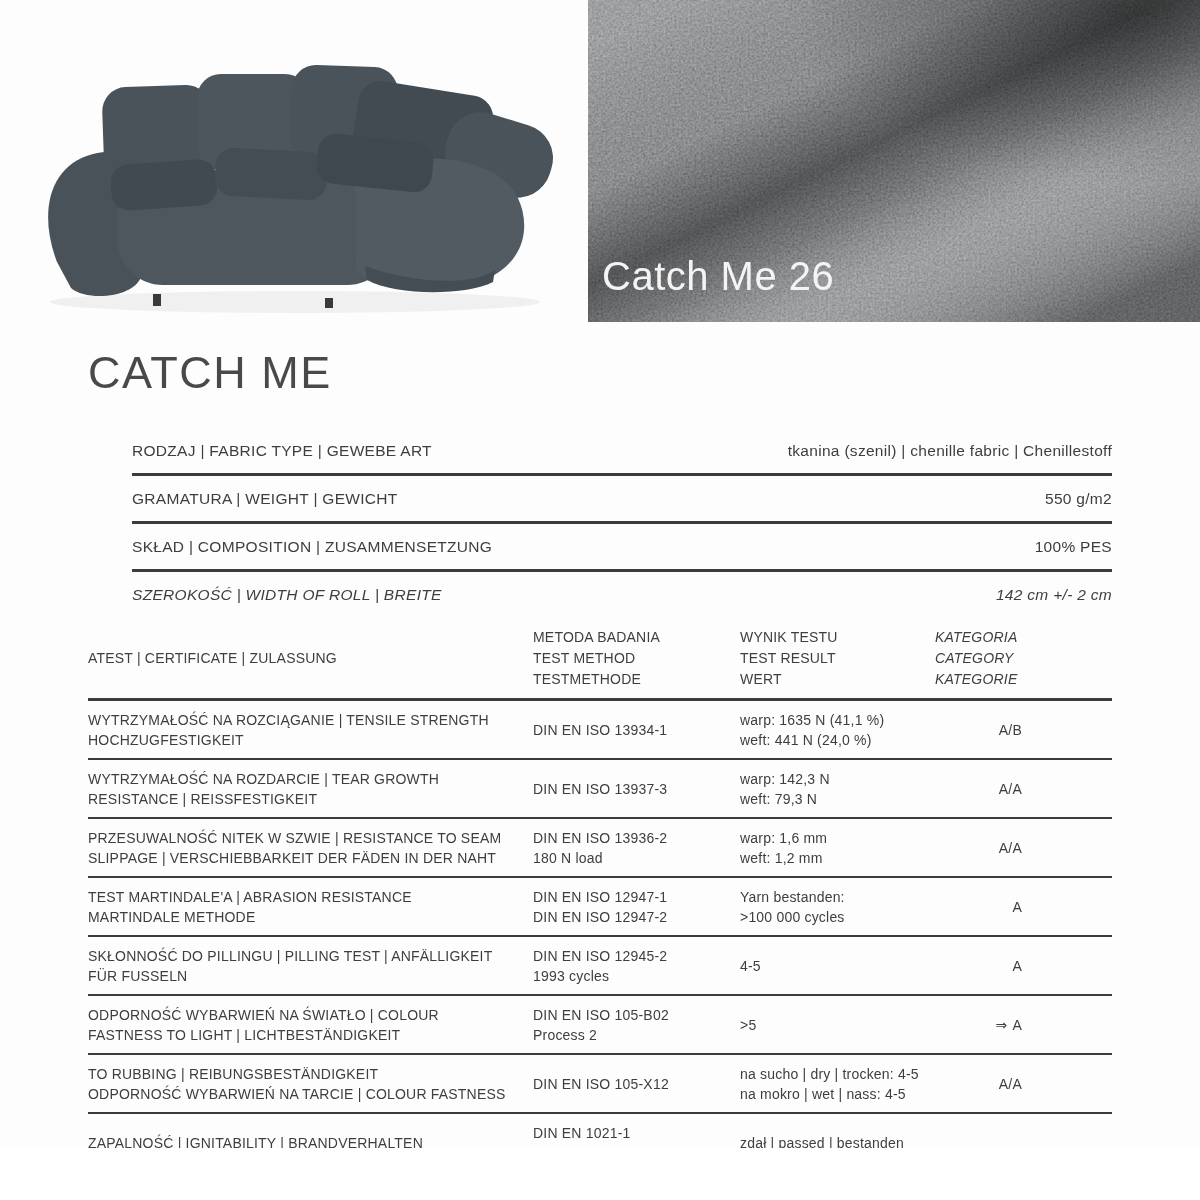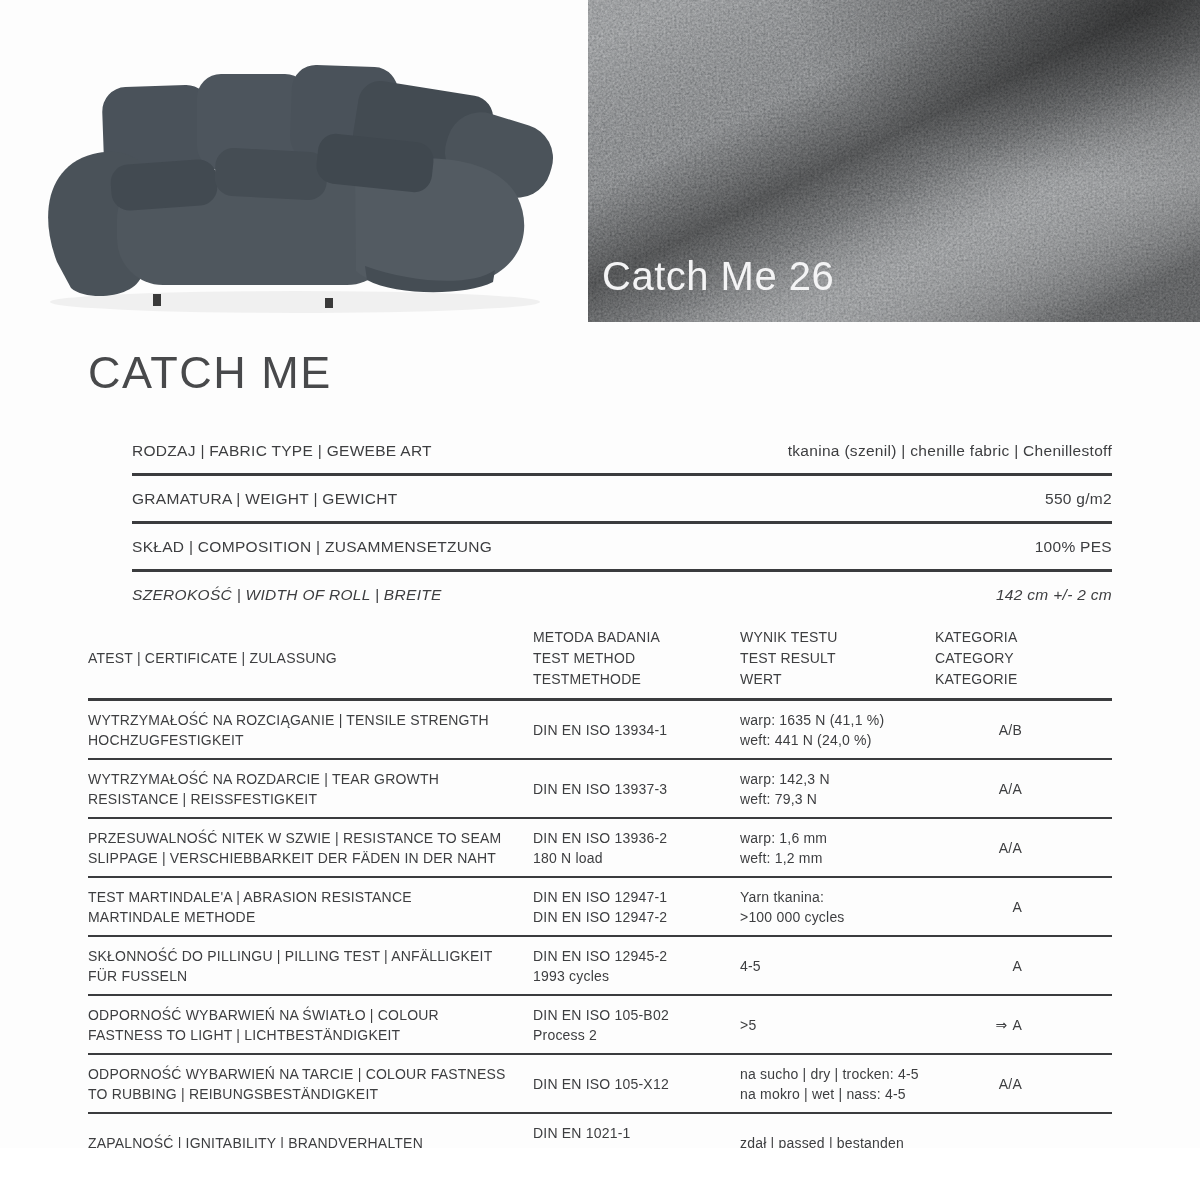--- a/index.html
+++ b/index.html
@@ -35,21 +35,21 @@
     align-items:center;border-bottom:3px solid #3b3c3e;
     padding:5px 0 8px 0;font-size:14px;line-height:21px;letter-spacing:0.2px;
   }
   .trow{
     display:grid;grid-template-columns:445px 207px 190px 182px;
     align-items:center;border-bottom:2px solid #3b3c3e;
     min-height:41px;padding:8px 0;font-size:14px;line-height:20px;letter-spacing:0.2px;
   }
   .trow:last-child{border-bottom:3px solid #3b3c3e;}
   .cell{padding-right:10px;}
-  .cat-head{padding-left:5px;}
+  .cat-head{padding-left:5px;font-style:italic;}
   .cat-cell{width:92px;text-align:right;padding-right:0;}
   .cat-icon{margin-right:5px;}
   .cat-icon:empty{display:none;}
 </style>
 </head>
 <body>
 
 <div class="sheet">
 
   <div class="sofa-wrap">
@@ -208,21 +208,21 @@
       <div class="trow">
         <div class="cell">
             <div>TEST MARTINDALE'A | ABRASION RESISTANCE</div>
             <div>MARTINDALE METHODE</div>
           </div>
         <div class="cell">
             <div>DIN EN ISO 12947-1</div>
             <div>DIN EN ISO 12947-2</div>
           </div>
         <div class="cell">
-            <div>Yarn tkanina:</div>
+            <div>Yarn bestanden:</div>
             <div>&gt;100 000 cycles</div>
           </div>
         <div class="cell cat-cell"><span>A</span></div>
       </div>
 
       <div class="trow">
         <div class="cell">
             <div>SKŁONNOŚĆ DO PILLINGU | PILLING TEST | ANFÄLLIGKEIT</div>
             <div>FÜR FUSSELN</div>
           </div>
@@ -246,22 +246,22 @@
             <div>Process 2</div>
           </div>
         <div class="cell">
             <div>&gt;5</div>
           </div>
         <div class="cell cat-cell"><span class="cat-icon">⇒</span><span>A</span></div>
       </div>
 
       <div class="trow">
         <div class="cell">
+            <div>TO RUBBING | REIBUNGSBESTÄNDIGKEIT</div>
             <div>ODPORNOŚĆ WYBARWIEŃ NA TARCIE | COLOUR FASTNESS</div>
-            <div>TO RUBBING | REIBUNGSBESTÄNDIGKEIT</div>
           </div>
         <div class="cell">
             <div>DIN EN ISO 105-X12</div>
           </div>
         <div class="cell">
             <div>na sucho | dry | trocken: 4-5</div>
             <div>na mokro | wet | nass: 4-5</div>
           </div>
         <div class="cell cat-cell"><span>A/A</span></div>
       </div>

